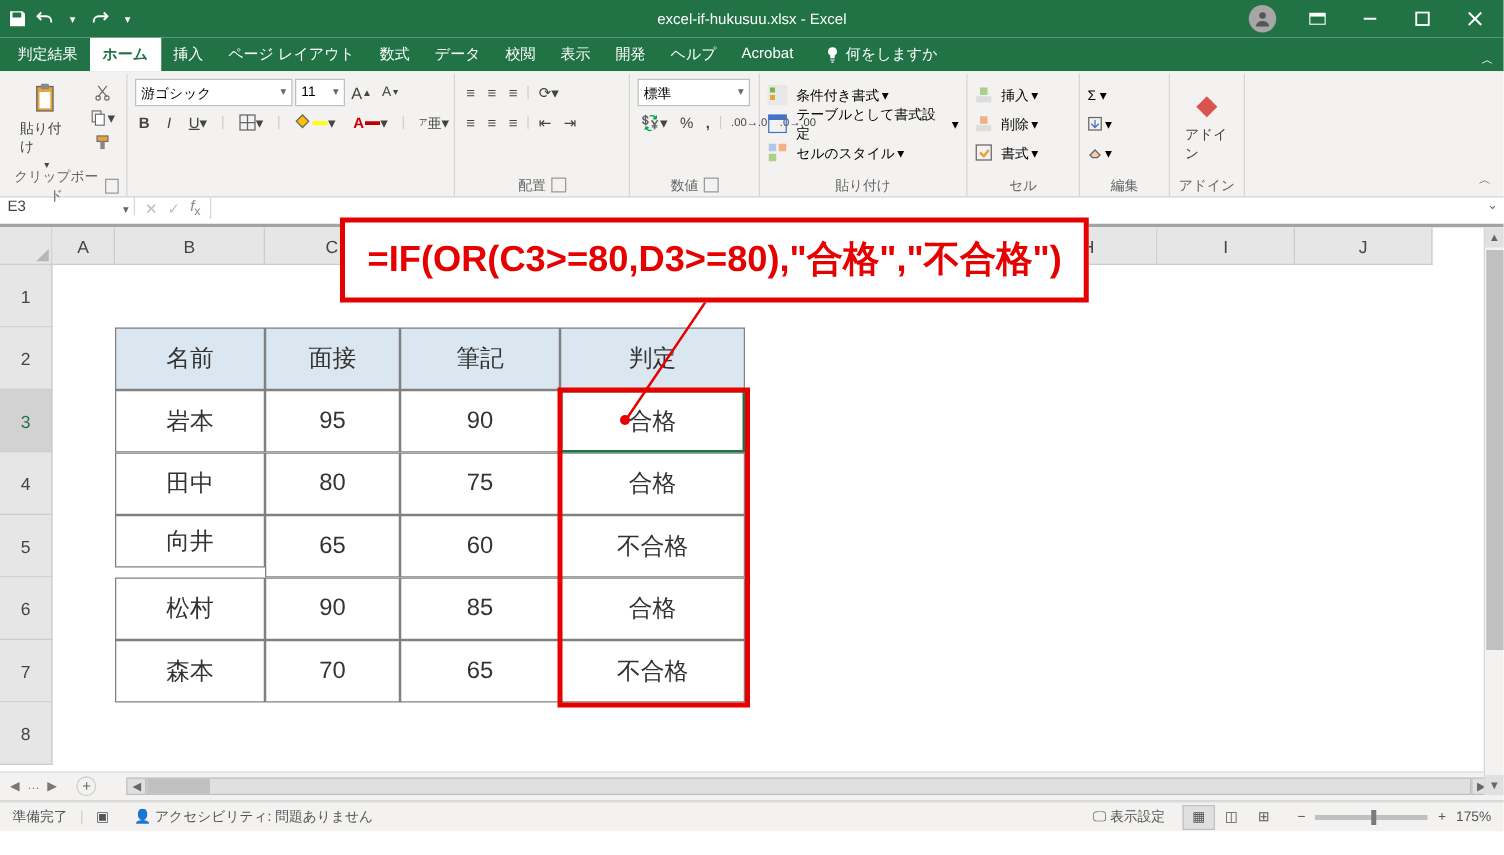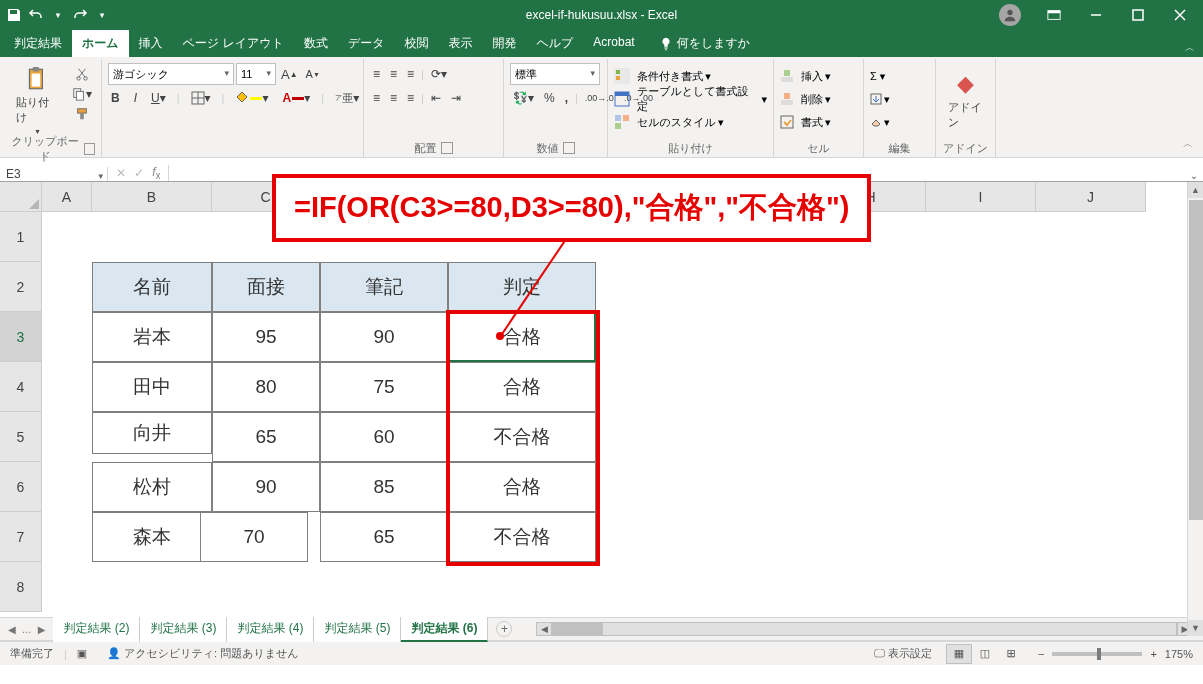--- a/index.html
+++ b/index.html
@@ -27,21 +27,21 @@
 .rbtn svg { width: 14px; height: 14px; }
 .bigbtn { display: flex; flex-direction: column; align-items: center; justify-content: center; gap: 2px; padding: 4px 6px; color: #444; font-size: 11px; }
 .bigbtn .ico { width: 28px; height: 28px; display: flex; align-items: center; justify-content: center; }
 .font-select { width: 126px; height: 22px; border: 1px solid #c0c0c0; background: #fff; font-size: 11px; padding: 0 18px 0 4px; display: flex; align-items: center; position: relative; }
 .font-size { width: 40px; height: 22px; border: 1px solid #c0c0c0; background: #fff; font-size: 11px; padding: 0 14px 0 4px; display: flex; align-items: center; position: relative; }
 .dd-arrow { position: absolute; right: 4px; top: 4px; font-size: 9px; color: #666; }
 .smallrow { display: flex; gap: 2px; align-items: center; height: 22px; }
 .nf-select { width: 90px; height: 22px; border: 1px solid #c0c0c0; background: #fff; font-size: 11px; display:flex;align-items:center;padding:0 16px 0 4px;position:relative; }
 .chevup { width: 18px; height: 18px; display:flex;align-items:center;justify-content:center;color:#666;font-size:10px; }
 
-.namebox-row { height: 24px; border-bottom: 1px solid #a3a3a3; display: flex; background: #fff; align-items: flex-end; }
+.namebox-row { height: 24px; border-bottom: 3px solid #a3a3a3; display: flex; background: #fff; align-items: flex-start; }
 .namebox { width: 108px; border-right: 1px solid #d6d6d6; display: flex; align-items: center; padding: 0 6px; font-size: 12px; color: #444; position: relative; }
 .fx-btns { display: flex; align-items: center; gap: 8px; padding: 0 8px; border-right: 1px solid #d6d6d6; color:#888; font-size:12px; }
 .formula-bar { flex: 1; padding: 0 6px; display: flex; align-items: center; font-size: 12px; }
 .fb-expand{width:18px;display:flex;align-items:center;justify-content:center;font-size:10px;color:#666;}
 
 .grid-wrap { position: relative; height: 435px; background: #fff; }
 .corner { position: absolute; left: 0; top: 0; width: 42px; height: 30px; background: #e6e6e6; border-right: 1px solid #ccc; border-bottom: 1px solid #ccc; }
 .corner::after{content:"";position:absolute;right:2px;bottom:2px;width:0;height:0;border-left:10px solid transparent;border-bottom:10px solid #b7b7b7;}
 .col-headers { position: absolute; left: 42px; top: 0; height: 30px; display: flex; }
 .col-header { background: #e6e6e6; border-right: 1px solid #ccc; border-bottom: 1px solid #ccc; display: flex; align-items: center; justify-content: center; font-size: 14px; color: #444; }
@@ -417,46 +417,39 @@
       <div class="cell table-cell" style="left: 406px; top: 150px; width: 148px; height: 50px;">合格</div>
       <div class="cell table-cell" style="left: 50px; top: 200px; width: 120px; height: 42px; font-family: Liberation Serif, serif;">向井</div>
       <div class="cell table-cell" style="left: 170px; top: 200px; width: 108px; height: 50px;">65</div>
       <div class="cell table-cell" style="left: 278px; top: 200px; width: 128px; height: 50px;">60</div>
       <div class="cell table-cell" style="left: 406px; top: 200px; width: 148px; height: 50px;">不合格</div>
       <div class="cell table-cell" style="left: 50px; top: 250px; width: 120px; height: 50px;">松村</div>
       <div class="cell table-cell" style="left: 170px; top: 250px; width: 108px; height: 50px;">90</div>
       <div class="cell table-cell" style="left: 278px; top: 250px; width: 128px; height: 50px;">85</div>
       <div class="cell table-cell" style="left: 406px; top: 250px; width: 148px; height: 50px;">合格</div>
       <div class="cell table-cell" style="left: 50px; top: 300px; width: 120px; height: 50px;">森本</div>
-      <div class="cell table-cell" style="left: 158px; top: 300px; width: 108px; height: 50px;">70</div>
+      <div class="cell table-cell" style="left: 170px; top: 300px; width: 108px; height: 50px;">70</div>
       <div class="cell table-cell" style="left: 278px; top: 300px; width: 128px; height: 50px;">65</div>
       <div class="cell table-cell" style="left: 406px; top: 300px; width: 148px; height: 50px;">不合格</div>
       <div style="position: absolute; left: 406px; top: 100px; width: 148px; height: 50px; border: 2px solid rgb(33, 115, 70); pointer-events: none;"></div>
     </div>
 
   <div class="formula-callout" style="left:272px;top:-8px;"><span>=IF(OR(C3&gt;=80,D3&gt;=80),"合格","不合格")</span></div>
   <div class="callout-line" style="left:500px;top:154px;width:128px;transform:rotate(-56deg);"></div>
   <div class="callout-dot" style="left:496px;top:150px;"></div>
 
   <div class="red-box" style="left:446px;top:128px;width:154px;height:256px;"></div>
 </div>
 
 <div class="sheet-tabs-row">
   <div class="sheet-nav">
     <span>◀</span>
     <span>…</span>
     <span>▶</span>
   </div>
-  <div id="sheet-tabs" style="display:flex">
-      <div class="sheet-tab">判定結果 (2)</div>
-      <div class="sheet-tab">判定結果 (3)</div>
-      <div class="sheet-tab">判定結果 (4)</div>
-      <div class="sheet-tab">判定結果 (5)</div>
-      <div class="sheet-tab active">判定結果 (6)</div>
-    </div>
   <span class="newsheet">+</span>
   <div class="hscroll">
     <div style="width:14px"></div>
     <span class="hscroll-arrow">◀</span>
     <div class="hscroll-track">
         <div class="hscroll-thumb"></div>
       </div>
     <span class="hscroll-arrow">▶</span>
   </div>
 </div>

